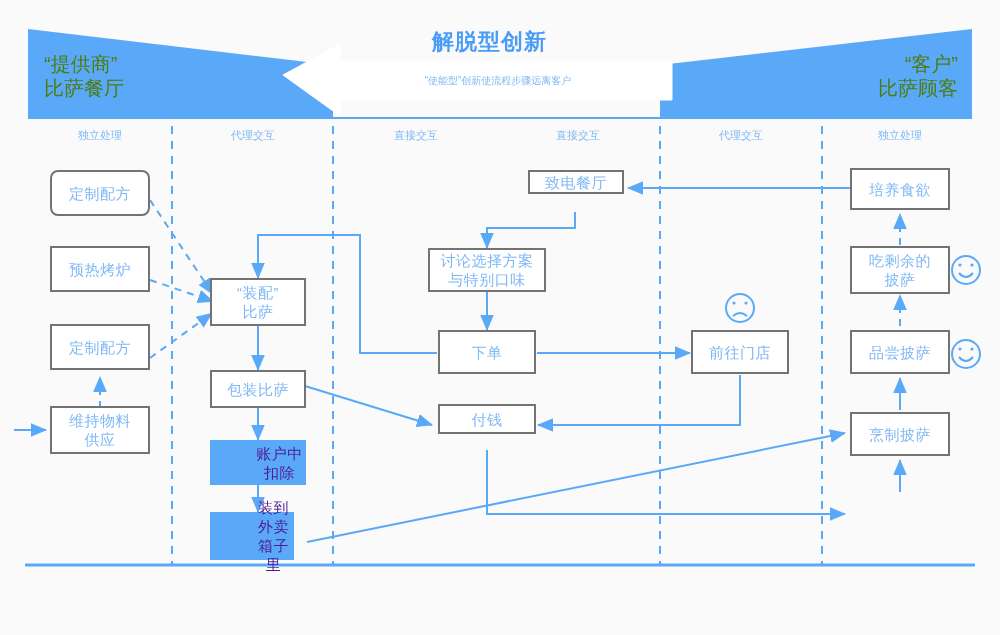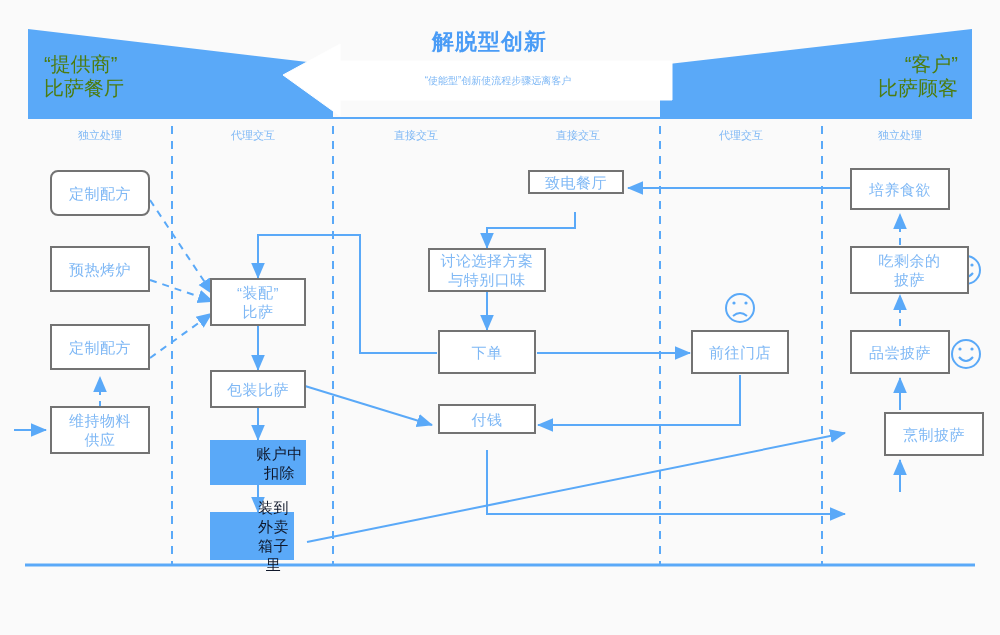--- a/index.html
+++ b/index.html
@@ -25,21 +25,21 @@
     font-size:15px;
     line-height:19px;
     letter-spacing:.5px;
     white-space:pre-line;
     z-index:3;
   }
   .node.rounded{border-radius:8px;}
   .node.filled{
     background:#5aa9f8;
     border-color:#5aa9f8;
-    color:#0f172a;
+    color:#4c1d95;
     padding-left:43px;
   }
   .coltitle{
     position:absolute;
     color:#7fb8f5;
     font-size:11px;
     text-align:center;
     z-index:3;
     white-space:nowrap;
   }
@@ -200,18 +200,18 @@
 
   <div class="node" style="left:528px;top:170px;width:96px;height:24px;">致电餐厅</div>
   <div class="node" style="left:428px;top:248px;width:118px;height:44px;">讨论选择方案
 与特别口味</div>
   <div class="node" style="left:438px;top:330px;width:98px;height:44px;">下单</div>
   <div class="node" style="left:438px;top:404px;width:98px;height:30px;">付钱</div>
 
   <div class="node" style="left:691px;top:330px;width:98px;height:44px;">前往门店</div>
 
   <div class="node" style="left:850px;top:168px;width:100px;height:42px;">培养食欲</div>
-  <div class="node" style="left:850px;top:246px;width:119px;height:48px;">吃剩余的
+  <div class="node" style="left:850px;top:246px;width:100px;height:48px;">吃剩余的
 披萨</div>
   <div class="node" style="left:850px;top:330px;width:100px;height:44px;">品尝披萨</div>
-  <div class="node" style="left:850px;top:412px;width:100px;height:44px;margin-left:34px;">烹制披萨</div>
+  <div class="node" style="left:850px;top:412px;width:100px;height:44px;">烹制披萨</div>
 
 </div>
 
 </body></html>

